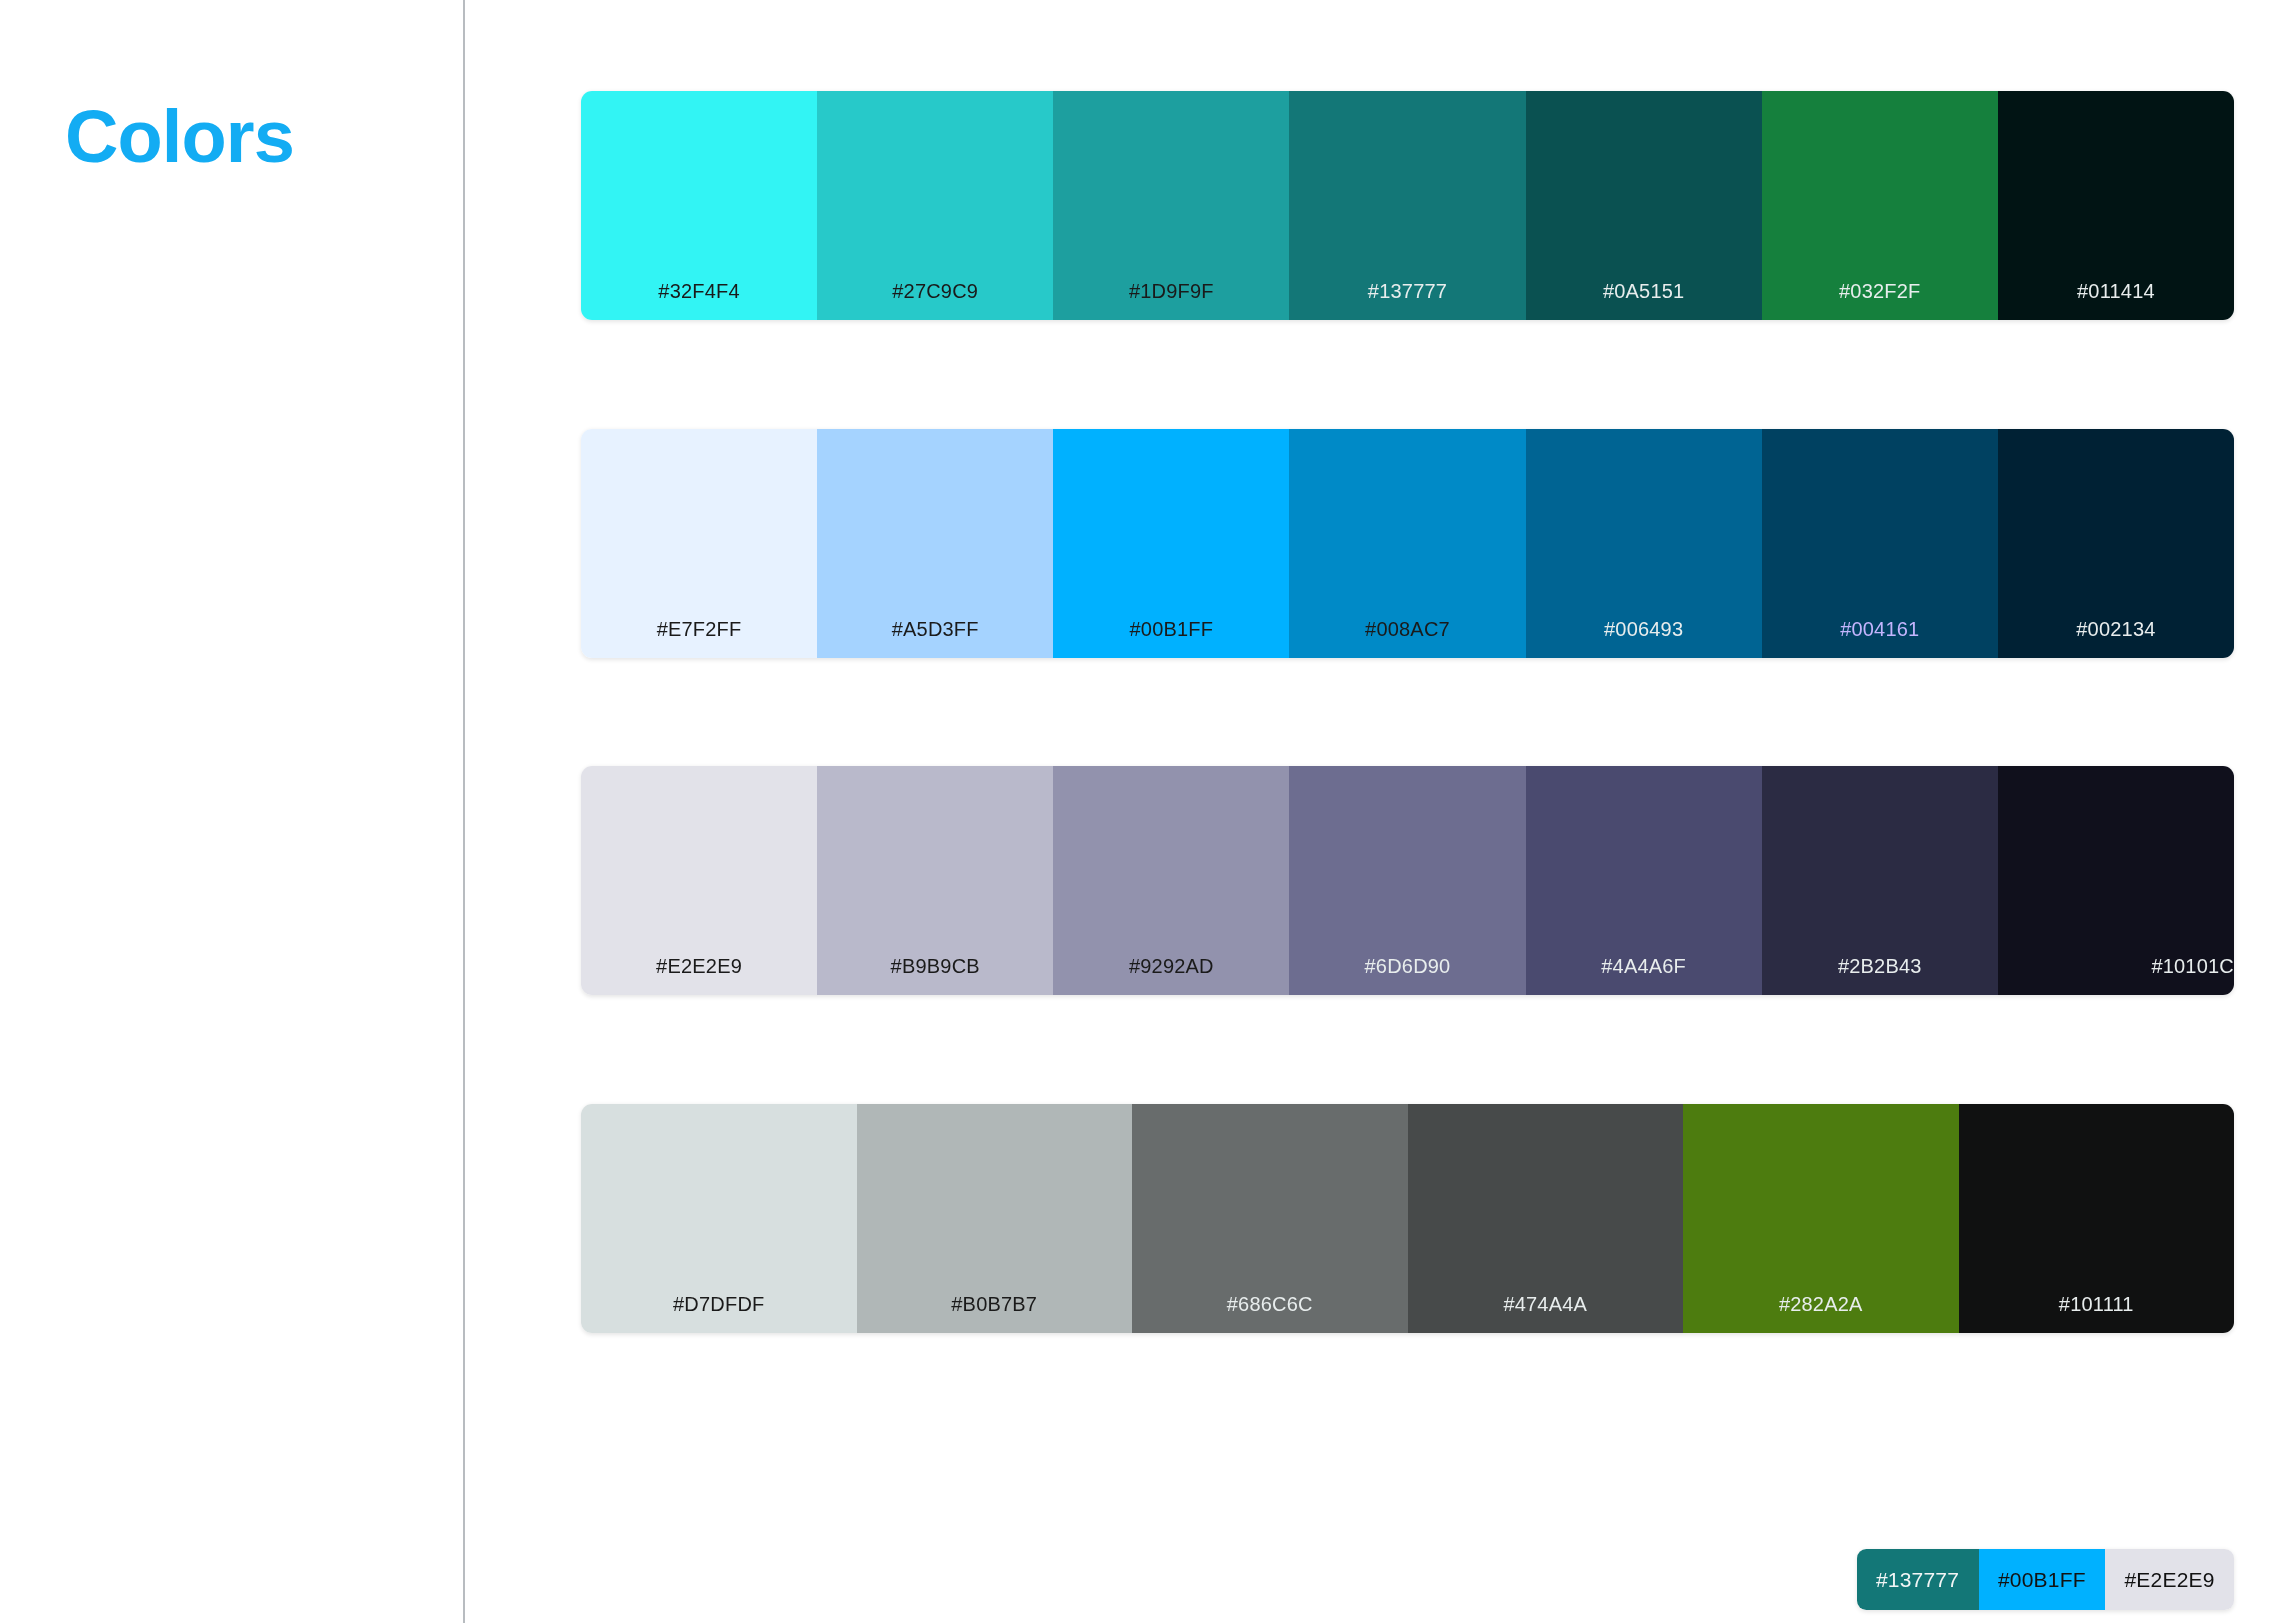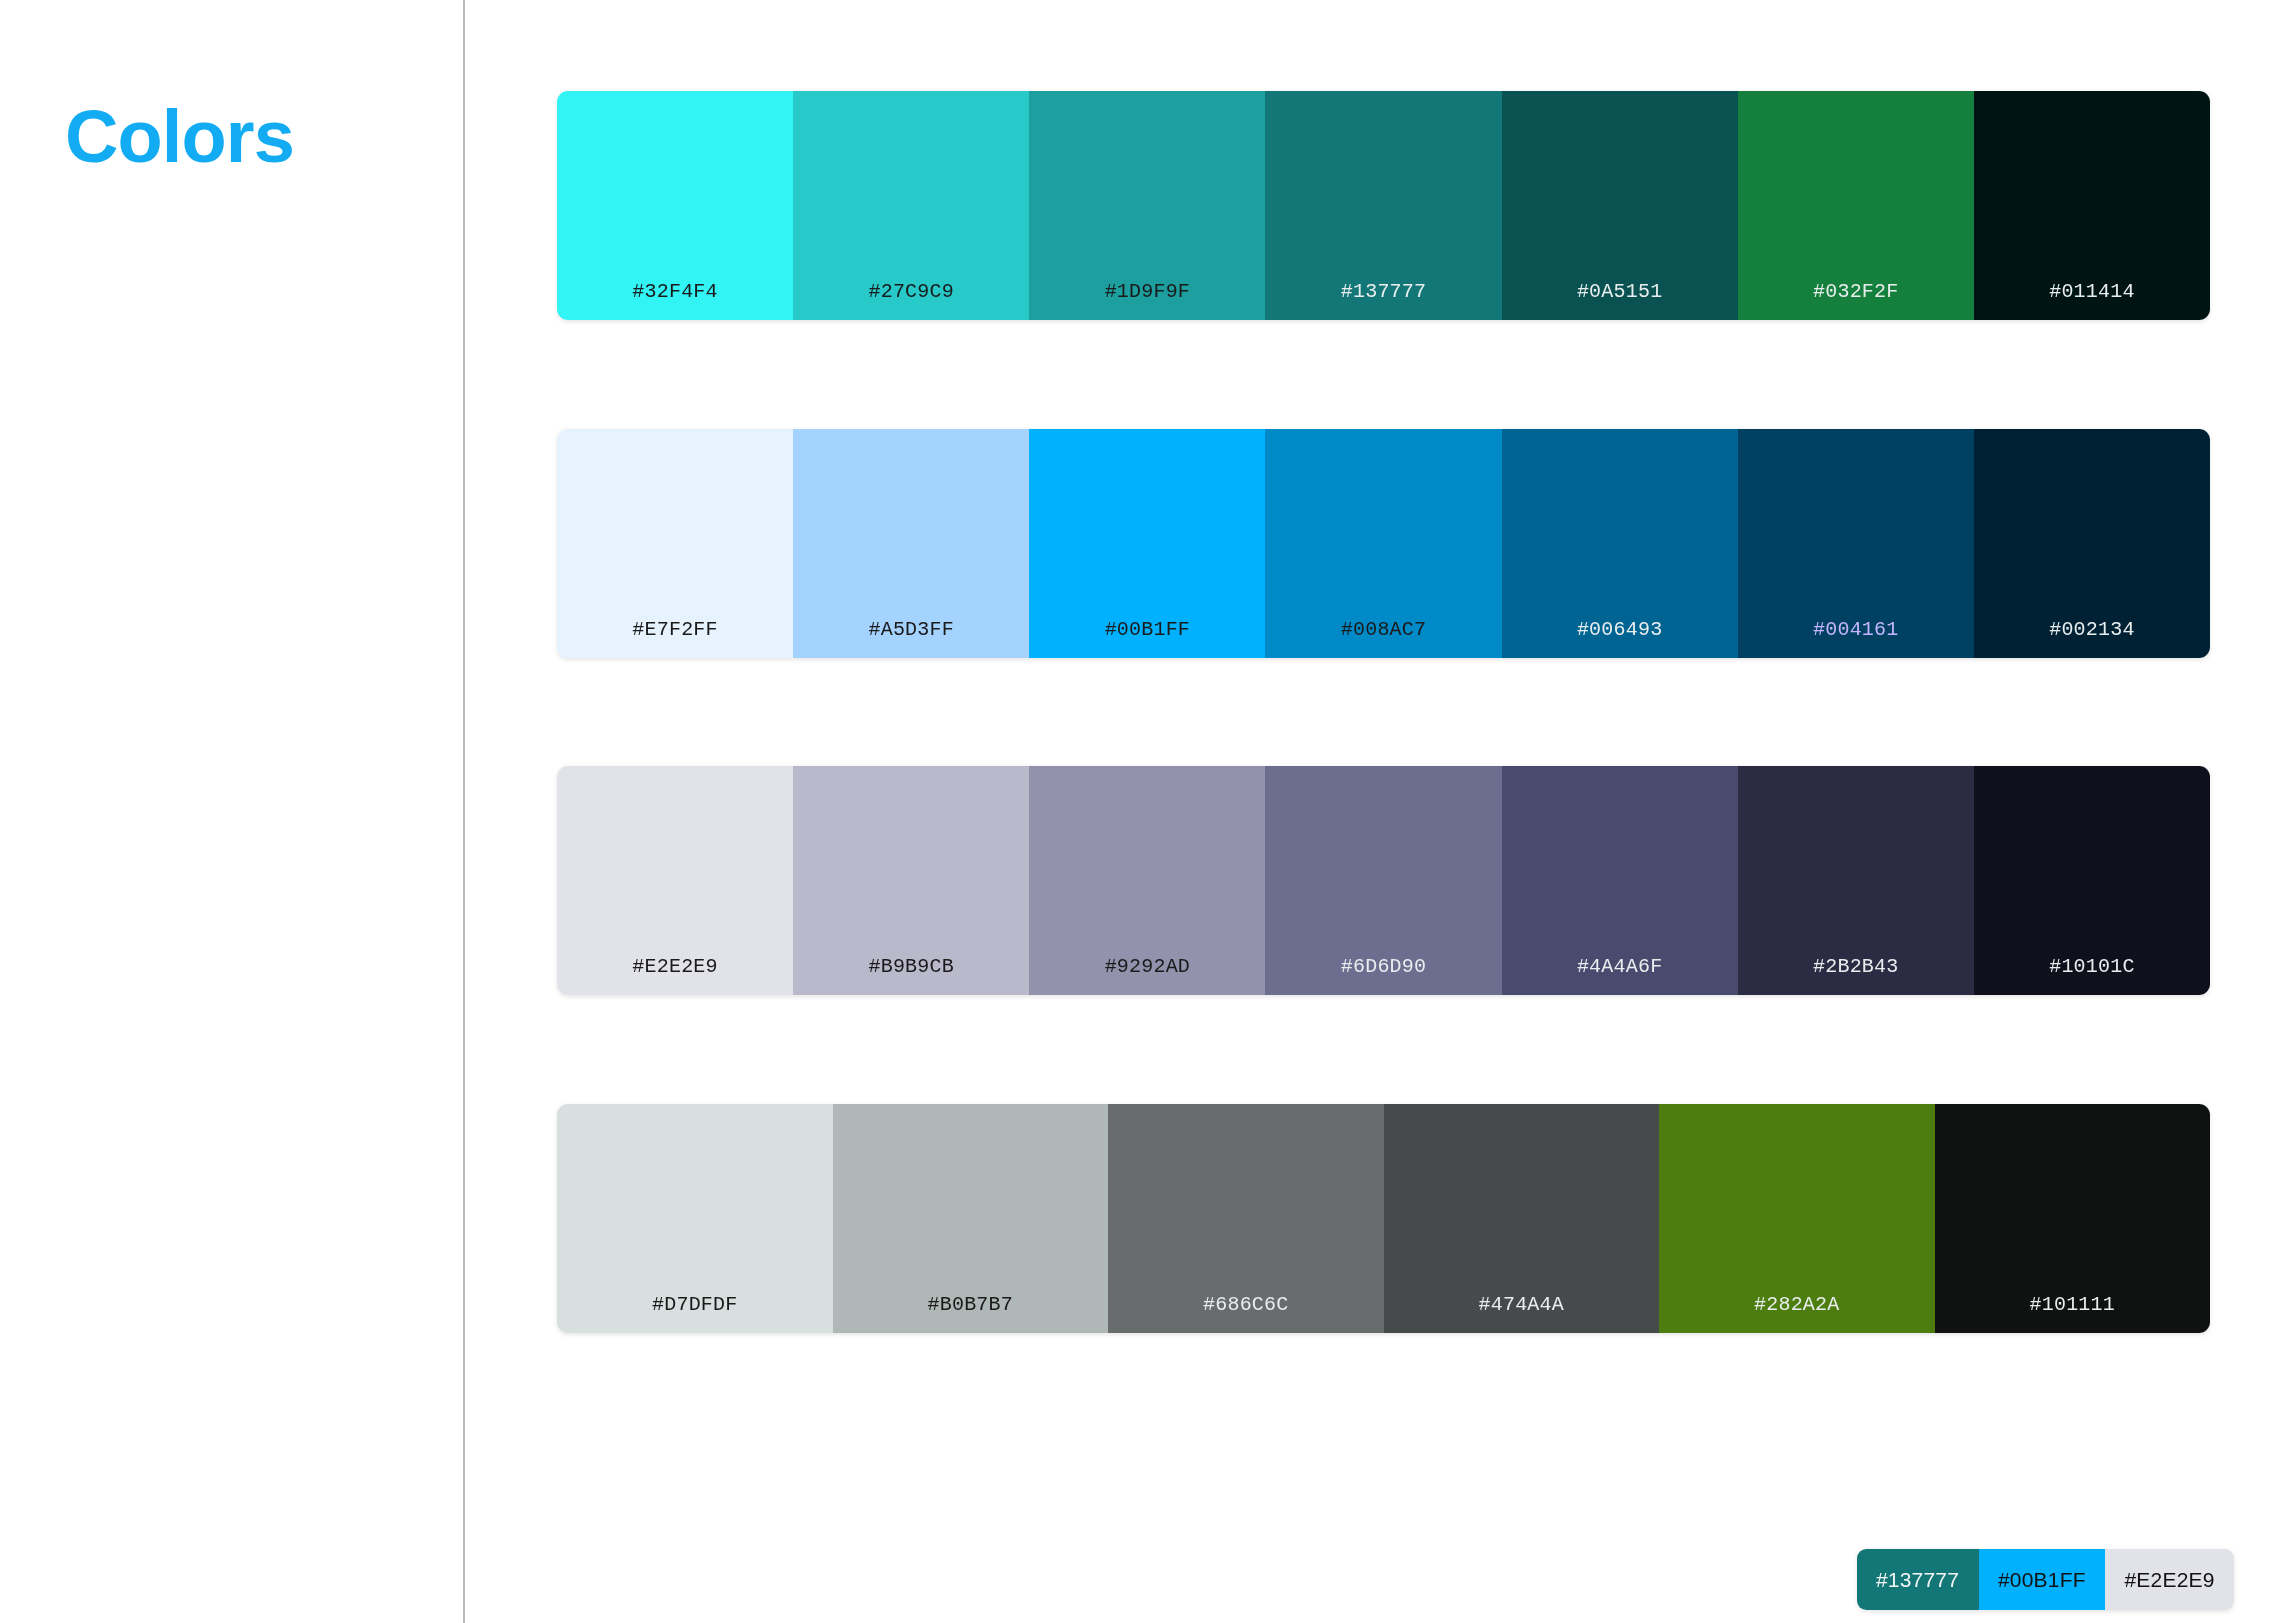--- a/index.html
+++ b/index.html
@@ -32,25 +32,24 @@
     font-size: 74px;
     font-weight: bold;
     letter-spacing: -0.9px;
     line-height: 1;
     white-space: nowrap;
   }
 
   
   #palette-area {
     position: absolute;
-    left: 557px;
+    left: 581px;
     top: 0;
     width: 1653px;
     height: 1601px;
-    font-family: Liberation Mono, monospace;
   }
 
   .palette-row {
     position: absolute;
     left: 0;
     width: 1653px;
     height: 229px;
     display: flex;
     border-radius: 11px;
     overflow: hidden;
@@ -166,21 +165,21 @@
       <div class="swatch" style="background: rgb(109, 109, 144);">
         <div class="swatch-label" style="color: rgb(232, 237, 237);">#6D6D90</div>
       </div>
       <div class="swatch" style="background: rgb(74, 74, 111);">
         <div class="swatch-label" style="color: rgb(232, 237, 237);">#4A4A6F</div>
       </div>
       <div class="swatch" style="background: rgb(43, 43, 67);">
         <div class="swatch-label" style="color: rgb(232, 237, 237);">#2B2B43</div>
       </div>
       <div class="swatch" style="background: rgb(16, 16, 28);">
-        <div class="swatch-label" style="color: rgb(232, 237, 237);">#10101C</div>
+        <div class="swatch-label" style="color: rgb(232, 237, 237); text-align: right;">#10101C</div>
       </div>
     </div>
   <div class="palette-row" id="palette-row-3">
       <div class="swatch" style="background: rgb(215, 223, 223);">
         <div class="swatch-label" style="color: rgb(26, 26, 26);">#D7DFDF</div>
       </div>
       <div class="swatch" style="background: rgb(176, 183, 183);">
         <div class="swatch-label" style="color: rgb(26, 26, 26); margin-top: 48px;">#B0B7B7</div>
       </div>
       <div class="swatch" style="background: rgb(104, 108, 108);">

